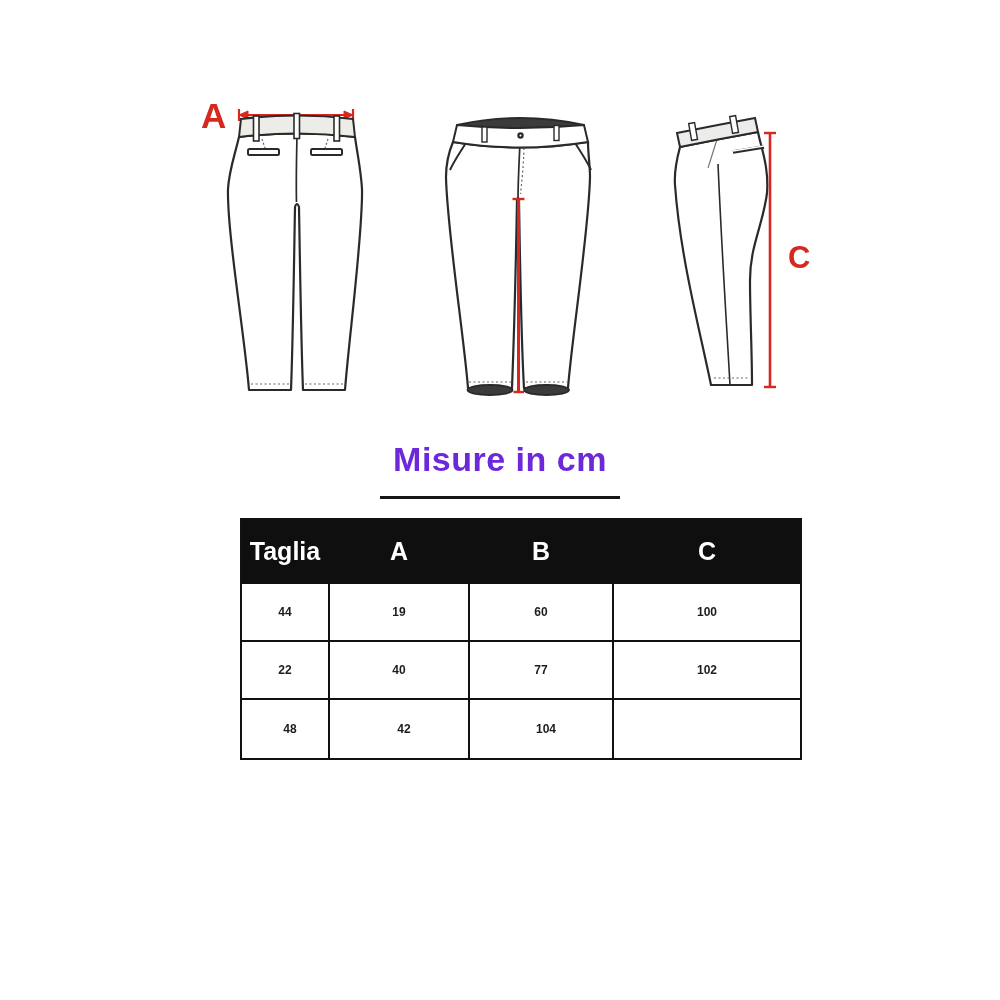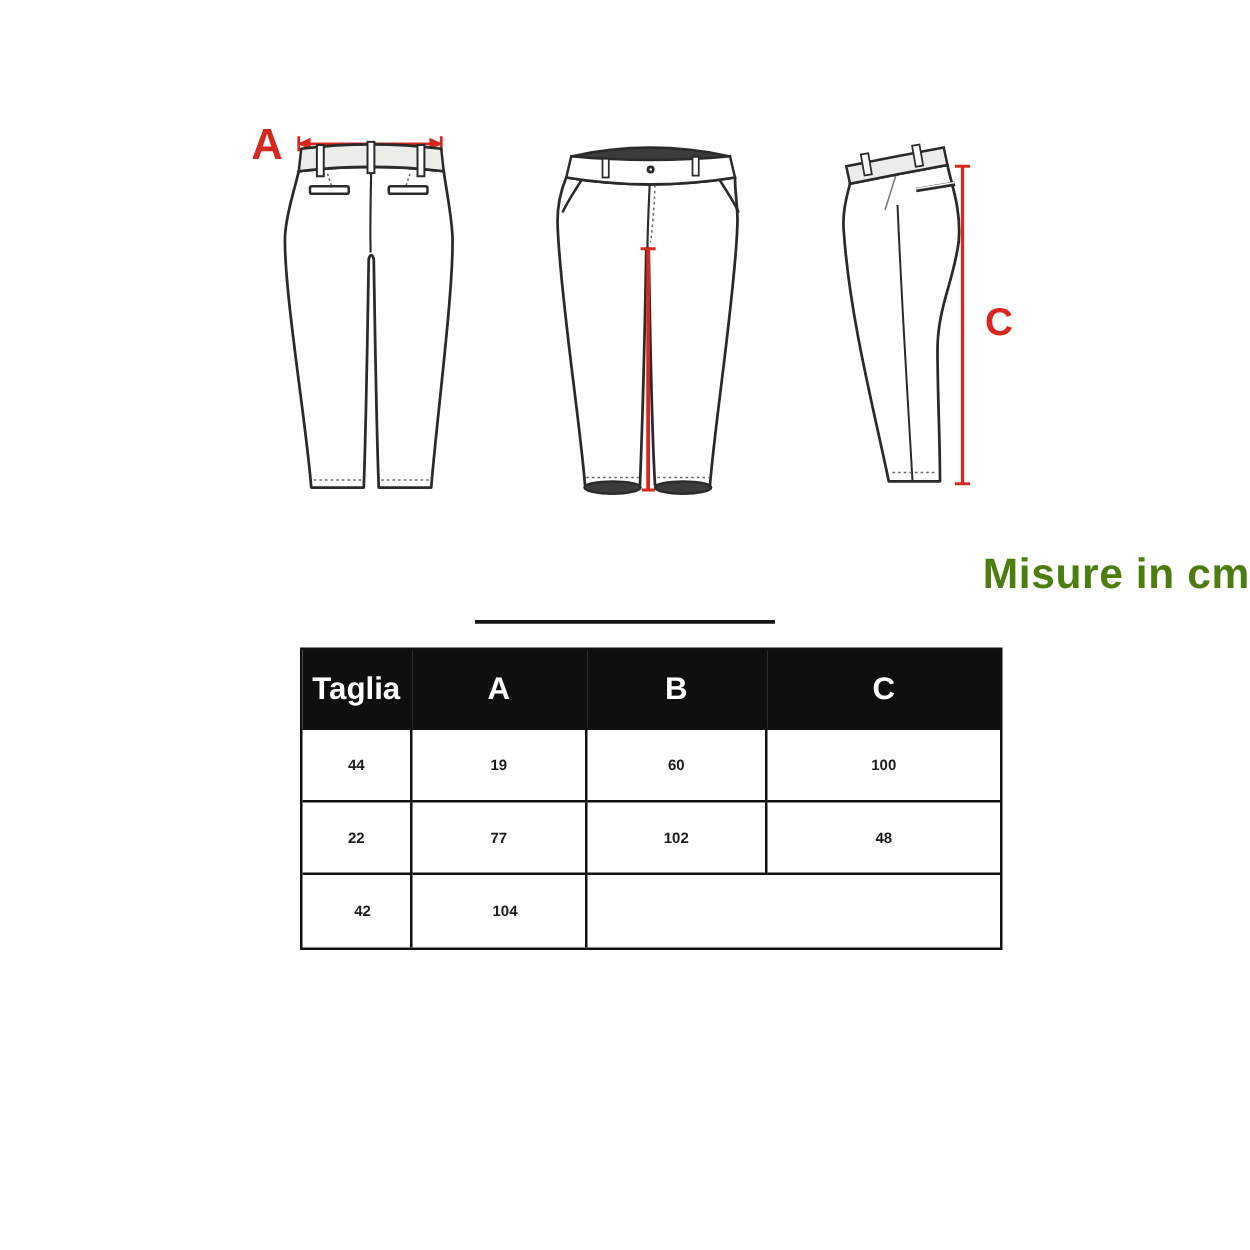--- a/index.html
+++ b/index.html
@@ -26,24 +26,24 @@
   #label-a{left:201px;top:98px;font-size:35px;}
   #label-b{left:545px;top:240px;font-size:33px;}
   #label-c{left:788px;top:242px;font-size:31px;}
   .fig{position:absolute;}
   #fig-back{left:215px;top:103px;}
   #fig-front{left:438px;top:104px;}
   #fig-side{left:662px;top:106px;}
   .section-title{
     position:absolute;
     left:0;top:440px;width:1000px;
-    text-align:right;
+    text-align:center;
     font-size:34px;
     font-weight:700;
-    color:#4d7c0f;
+    color:#6d28d9;
     letter-spacing:0.5px;
   }
   .title-underline{
     position:absolute;
     left:380px;top:496px;
     width:240px;height:3px;
     background:#161616;
   }
   .size-table{
     position:absolute;
@@ -183,20 +183,21 @@
     <div class="cell th">A</div>
     <div class="cell th">B</div>
     <div class="cell th">C</div>
 
     <div class="cell td">44</div>
     <div class="cell td">19</div>
     <div class="cell td">60</div>
     <div class="cell td">100</div>
 
     <div class="cell td">22</div>
+    <div class="cell td">40</div>
     <div class="cell td">77</div>
     <div class="cell td">102</div>
 
     <div class="cell td">48</div>
     <div class="cell td">42</div>
     <div class="cell td">104</div>
   </div>
 
 </div>
 

